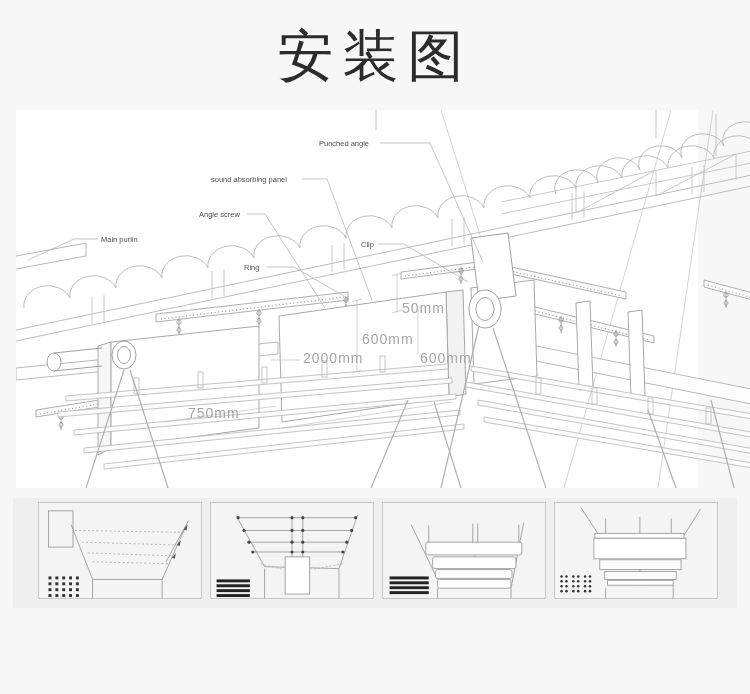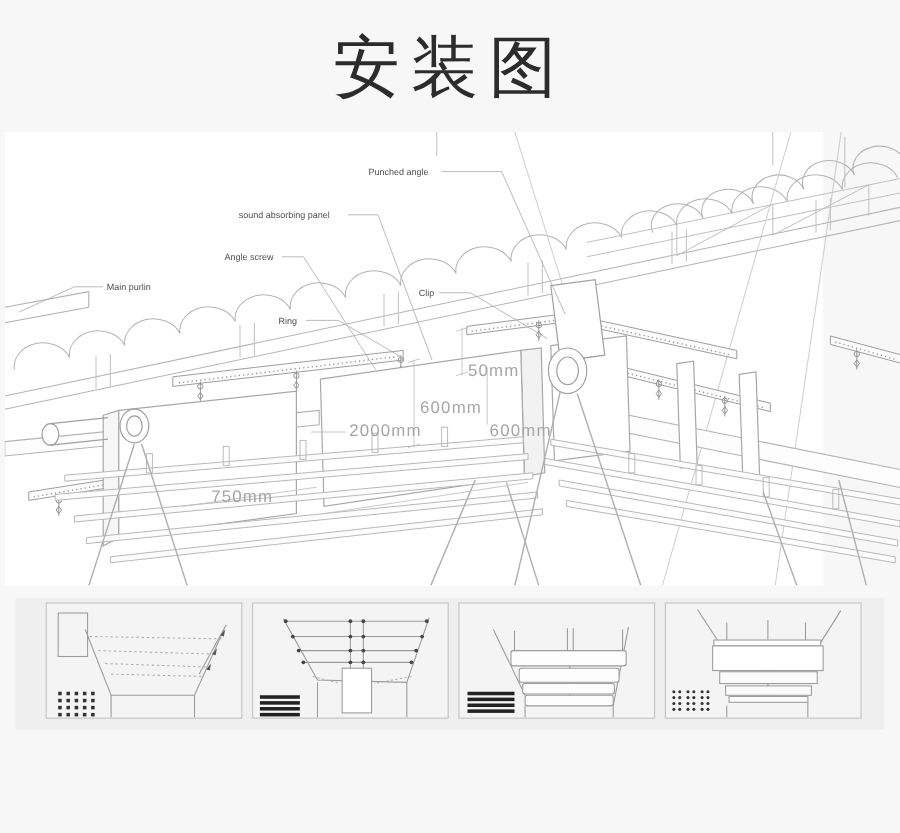--- a/index.html
+++ b/index.html
@@ -17,21 +17,21 @@
   }
   .page-title{
     font-size:56px;
     font-weight:500;
     letter-spacing:9px;
     color:#2c2c2c;
     margin:0;
     padding-top:4px;
   }
   .drawing{
-    position:absolute;top:110px;left:4px;width:682px;height:378px;
+    position:absolute;top:110px;left:16px;width:682px;height:378px;
     background:#ffffff;
   }
   .drawing svg{display:block;}
   .thumbs-band{
     position:absolute;top:498px;left:13px;width:724px;height:110px;
     background:#efefef;
     box-sizing:border-box;
     padding:4px 0 0 25px;
     display:flex;gap:8px;align-items:flex-start;
   }

